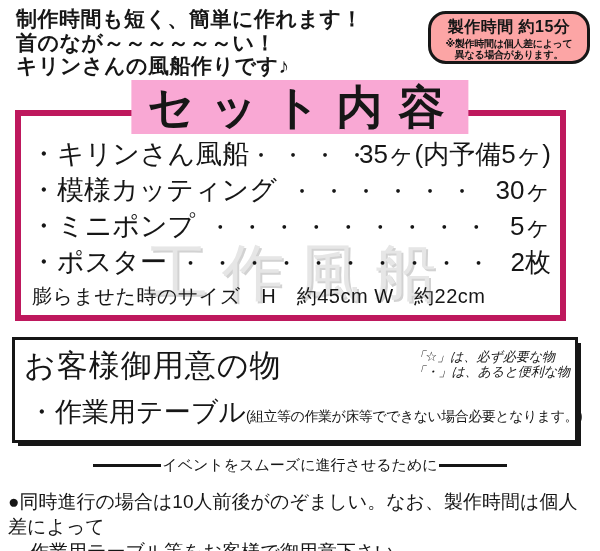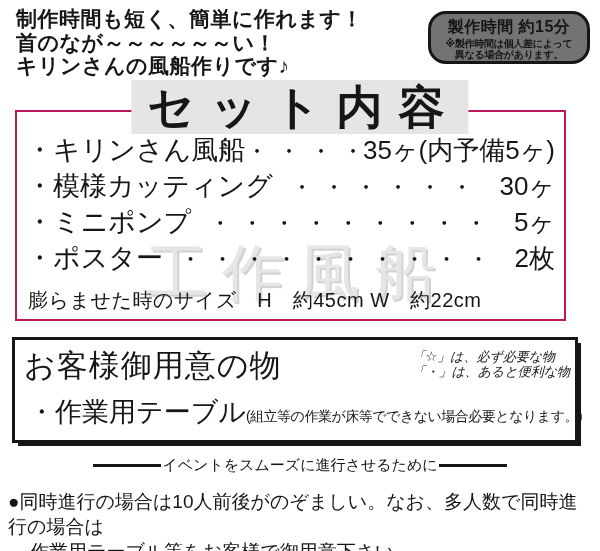--- a/index.html
+++ b/index.html
@@ -10,39 +10,39 @@
     color:#161616;
   }
   .page { position:absolute; inset:0; background:#fff; }
 
   
   .intro { position:absolute; left:16px; top:7px; font-size:21px; font-weight:700; line-height:23.5px; letter-spacing:0.5px; white-space:nowrap; }
 
   
   .time-box {
     position:absolute; left:428px; top:11px; width:162px; height:53px;
-    border:3px solid #161616; border-radius:18px; text-align:center; background:#737373;
+    border:3px solid #161616; border-radius:18px; text-align:center; background:#fca5a5;
   }
   .time-title { font-size:16px; font-weight:700; margin-top:3px; letter-spacing:0.5px; }
   .time-note  { font-size:10px; font-weight:700; line-height:11px; letter-spacing:-0.3px; }
 
   
   .watermark {
     position:absolute; left:146px; top:231px; font-size:62px; font-weight:400;
     letter-spacing:14px; color:#e6e6e6; text-shadow:2px 2px 0 #d2d2d2; z-index:0; white-space:nowrap;
   }
 
   
   .set-box {
     position:absolute; left:15px; top:110px; width:551px; height:211px;
-    border:2px solid #be185d; background:transparent; z-index:1;
+    border:6px solid #be185d; background:transparent; z-index:1;
   }
   .set-title {
     position:absolute; left:50%; top:80px; transform:translateX(-50%);
-    background:#e5e5e5; padding:0 8px 0 16px; font-size:46px; font-weight:600;
+    background:#f9a8d4; padding:0 8px 0 16px; font-size:46px; font-weight:600;
     letter-spacing:16px; line-height:54px; white-space:nowrap; z-index:2;
   }
   .set-rows { padding:20px 9px 0 9px; }
   .set-row { display:flex; align-items:center; height:36px; font-size:27px; font-weight:500; white-space:nowrap; }
   .set-row .dots { flex:1; text-align:center; font-size:23px; letter-spacing:9px; overflow:hidden; padding-top:2px; }
   .set-row .value { font-size:26px; }
   .size-line { position:absolute; left:11px; bottom:5px; font-size:20px; font-weight:400; letter-spacing:0.5px; white-space:nowrap; }
 
   
   .prepare-box {
@@ -127,17 +127,17 @@
     </div>
   </div>
 
   <div class="divider">
     <span class="rule"></span>
     <span class="label">イベントをスムーズに進行させるために</span>
     <span class="rule"></span>
   </div>
 
   <div class="footer">
-    <div class="l1">●同時進行の場合は10人前後がのぞましい。なお、多人数で同時進行の場合は</div>
+    <div class="l1">●同時進行の場合は10人前後がのぞましい。なお、製作時間は個人差によって</div>
     <div class="l2">作業用テーブル等をお客様で御用意下さい。</div>
   </div>
 
 </div>
 
 </body></html>

